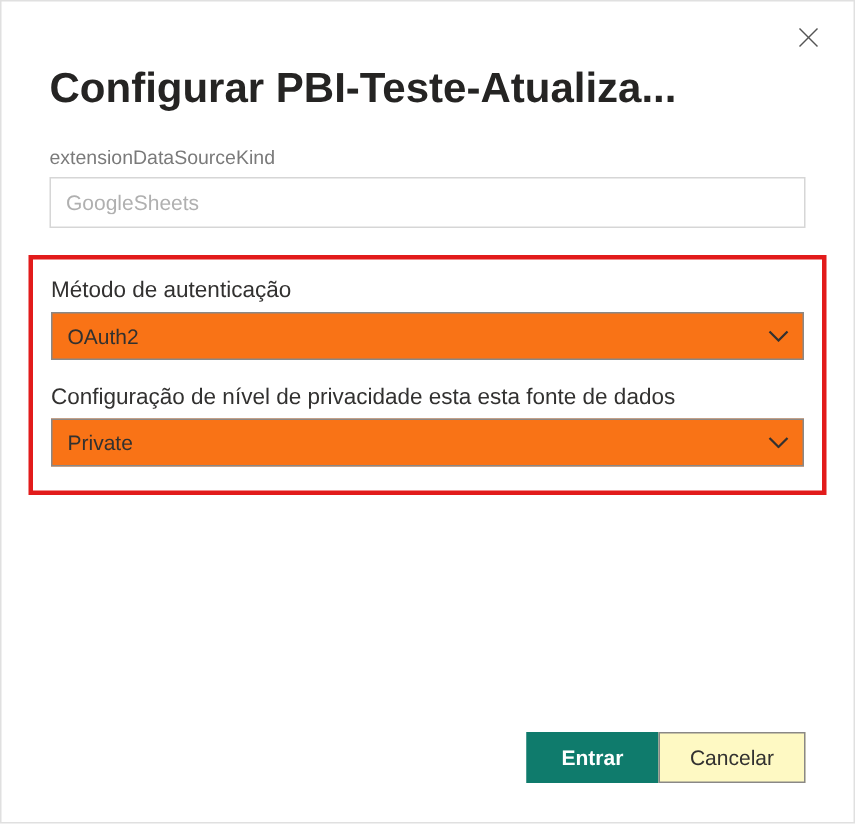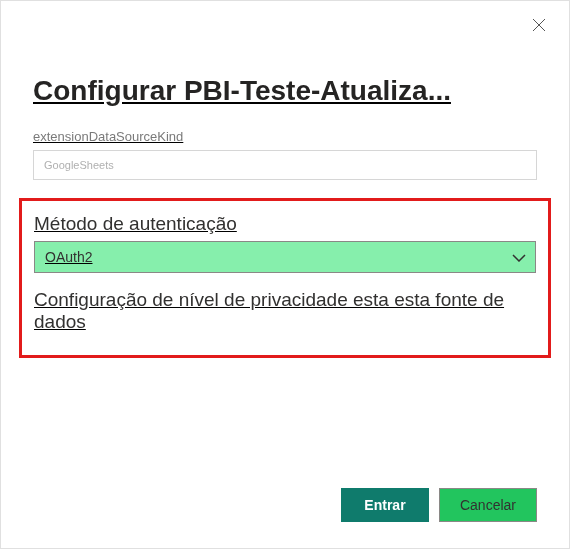--- a/index.html
+++ b/index.html
@@ -9,24 +9,23 @@
     }
     body {
       font-family: "Segoe UI", Arial, sans-serif;
       background: #ffffff;
       width: 570px;
       height: 549px;
       position: relative;
       border: 1px solid #e0e0e0;
     }
     .dialog {
-      padding: 44px 32px;
+      padding: 12px 32px;
       position: relative;
       height: 100%;
-      text-decoration: underline;
     }
     .close-btn {
       position: absolute;
       top: 18px;
       right: 22px;
       width: 16px;
       height: 16px;
       cursor: pointer;
       display: flex;
       align-items: center;
@@ -51,50 +50,50 @@
     }
     .field-label {
       font-size: 13px;
       color: #7a7a7a;
       margin-bottom: 6px;
     }
     .field-input-ro {
       width: 100%;
       border: 1px solid #d6d6d6;
       padding: 8px 10px;
-      font-size: 11px;
+      font-size: 14px;
       color: #b0b0b0;
       background: #ffffff;
       font-family: inherit;
       white-space: nowrap;
       overflow: hidden;
     }
     .highlight-box {
       border: 3px solid #e21b1b;
       padding: 12px 12px 16px 12px;
       margin-top: 4px;
       margin-left: -14px;
       margin-right: -14px;
     }
     .dd-label {
-      font-size: 19px;
+      font-size: 15px;
       color: #323130;
       margin-bottom: 6px;
     }
     .dd-wrapper {
       position: relative;
       margin-bottom: 16px;
     }
     .dd-wrapper:last-child {
       margin-bottom: 0;
     }
     .dd-select {
       width: 100%;
       border: 1px solid #8a8886;
-      background: #86efac;
+      background: #f97316;
       padding: 7px 30px 7px 10px;
       font-size: 14px;
       color: #323130;
       font-family: inherit;
       appearance: none;
       -webkit-appearance: none;
       cursor: pointer;
     }
     .dd-chevron {
       position: absolute;
@@ -106,39 +105,38 @@
     .dd-chevron svg {
       stroke: #323130;
       stroke-width: 1.5;
       fill: none;
     }
     .action-row {
       position: absolute;
       bottom: 26px;
       right: 32px;
       display: flex;
-      gap: 10px;
     }
     .btn {
       font-family: inherit;
       font-size: 14px;
       padding: 8px 20px;
       border: 1px solid #8a8886;
       cursor: pointer;
       min-width: 88px;
       text-align: center;
     }
     .btn-primary {
       background: #0f7b6c;
       color: #ffffff;
       border-color: #0f7b6c;
       font-weight: 600;
     }
     .btn-secondary {
-      background: #22c55e;
+      background: #fef9c3;
       color: #323130;
     }
   </style>
 </head>
 <body>
 
 <div class="dialog">
 
   <div class="close-btn">
     <span>
@@ -165,20 +163,28 @@
     <div class="dd-wrapper">
       <div class="dd-select">OAuth2</div>
       <span class="dd-chevron">
         <svg width="14" height="8" viewBox="0 0 14 8">
             <polyline points="1,1 7,7 13,1"></polyline>
           </svg>
       </span>
     </div>
 
     <div class="dd-label">Configuração de nível de privacidade esta esta fonte de dados</div>
+    <div class="dd-wrapper">
+      <div class="dd-select">Private</div>
+      <span class="dd-chevron">
+        <svg width="14" height="8" viewBox="0 0 14 8">
+            <polyline points="1,1 7,7 13,1"></polyline>
+          </svg>
+      </span>
+    </div>
 
   </div>
 
   <div class="action-row">
     <button class="btn btn-primary">Entrar</button>
     <button class="btn btn-secondary">Cancelar</button>
   </div>
 
 </div>
 

